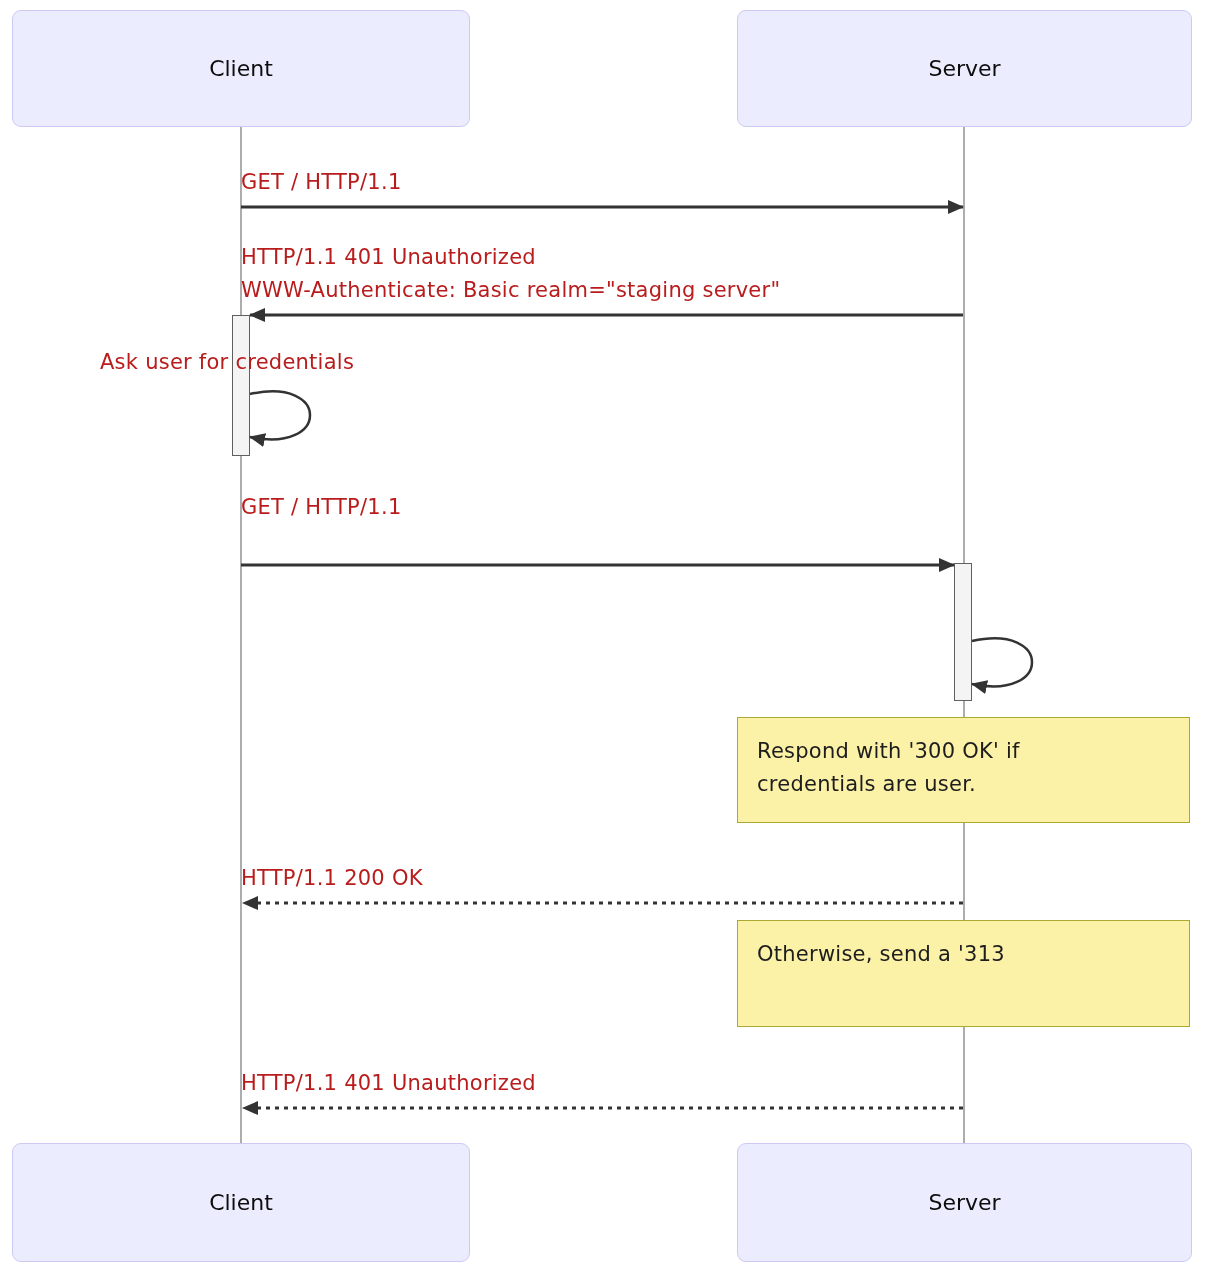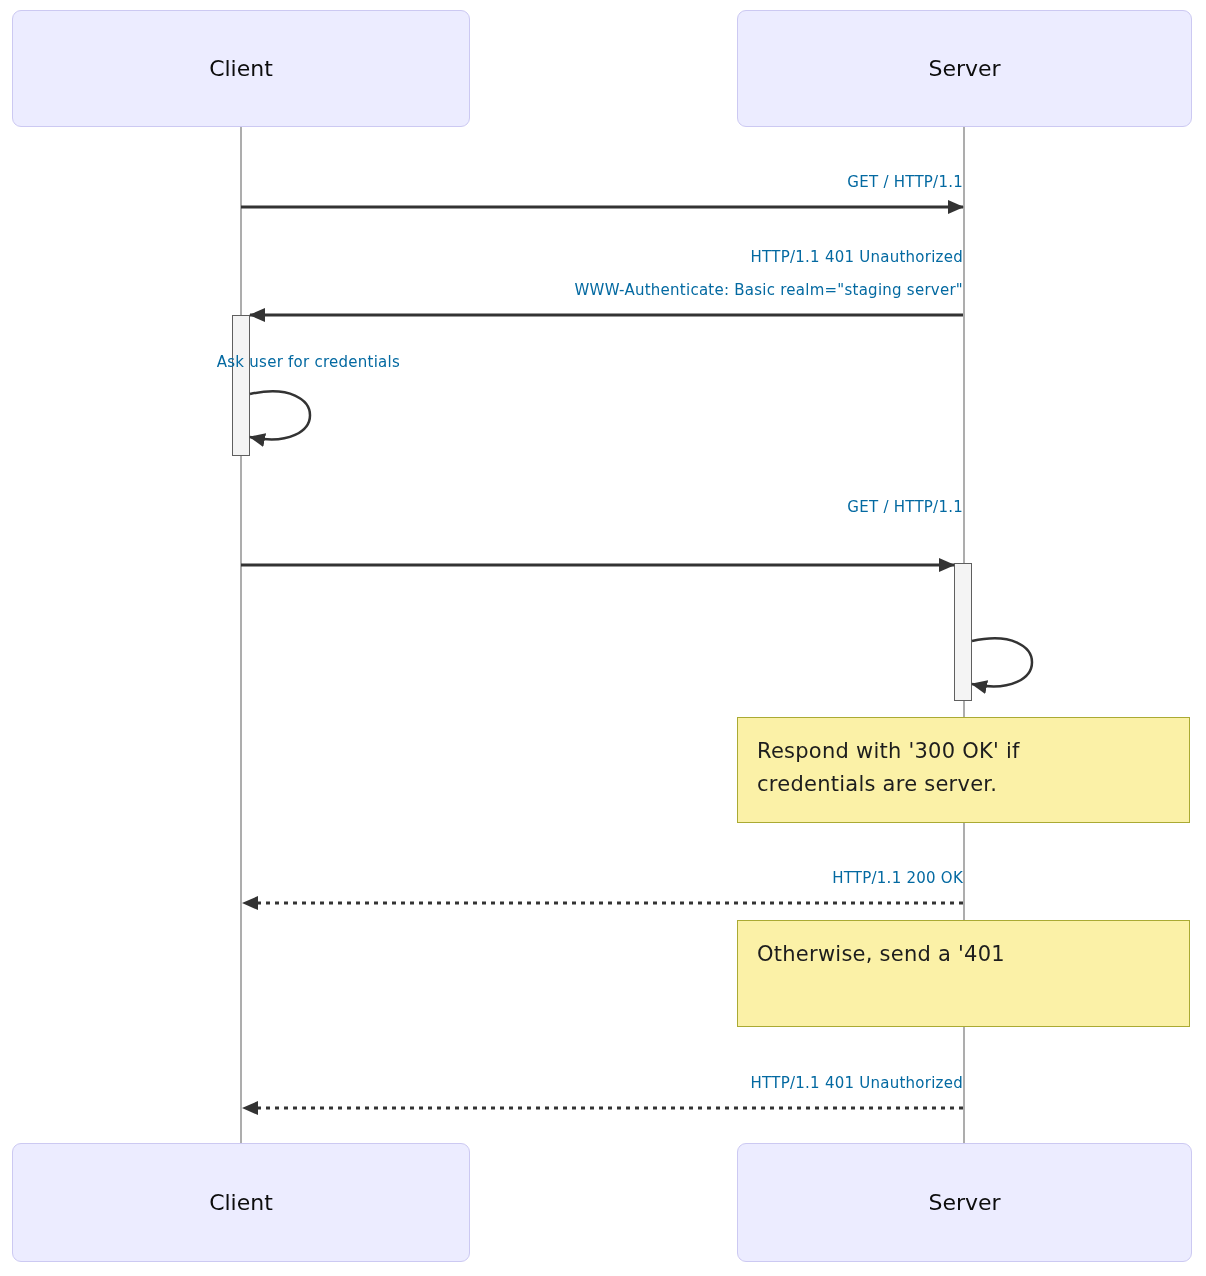--- a/index.html
+++ b/index.html
@@ -15,22 +15,22 @@
   }
   .actor-top-client{left:12px;top:10px;width:458px;height:117px;}
   .actor-top-server{left:737px;top:10px;width:455px;height:117px;}
   .actor-bottom-client{left:12px;top:1143px;width:458px;height:119px;}
   .actor-bottom-server{left:737px;top:1143px;width:455px;height:119px;}
   .activation{position:absolute;width:18px;background:#f4f4f4;border:1.5px solid #5f5f5f;box-sizing:border-box;}
   .activation-client{left:232px;top:315px;height:141px;}
   .activation-server{left:954px;top:563px;height:138px;}
   .overlay{position:absolute;left:0;top:0;width:1206px;height:1276px;}
   .msg{
-    position:absolute;color:#0369a1;font-size:15px;line-height:33px;
-    text-align:right;letter-spacing:0.25px;white-space:nowrap;
+    position:absolute;color:#b91c1c;font-size:21px;line-height:33px;
+    text-align:left;letter-spacing:0.25px;white-space:nowrap;
   }
   .msg-span{left:241px;width:722px;}
   .msg-1{top:166px;}
   .msg-2{top:241px;}
   .msg-self-1{left:100px;width:300px;top:346px;}
   .msg-3{top:491px;}
   .msg-self-2{left:825px;width:300px;top:605px;}
   .msg-4{top:862px;}
   .msg-5{top:1067px;}
   .note{
@@ -57,24 +57,24 @@
   </div>
   <div class="actor actor-bottom-client">
     <span>Client</span>
   </div>
   <div class="actor actor-bottom-server">
     <span>Server</span>
   </div>
 
   <div class="note note-1">
     <div>Respond with '300 OK' if</div>
-    <div>credentials are server.</div>
+    <div>credentials are user.</div>
   </div>
   <div class="note note-2">
-    <div>Otherwise, send a '401</div>
+    <div>Otherwise, send a '313</div>
   </div>
 
   <div class="activation activation-client"></div>
   <div class="activation activation-server"></div>
 
   <svg class="overlay" viewBox="0 0 1206 1276">
     <defs>
       <marker id="ah" viewBox="0 0 16 14" refX="15" refY="7" markerWidth="16" markerHeight="14" markerUnits="userSpaceOnUse" orient="auto">
         <path d="M0,0 L16,7 L0,14 Z" fill="#333333"></path>
       </marker>

